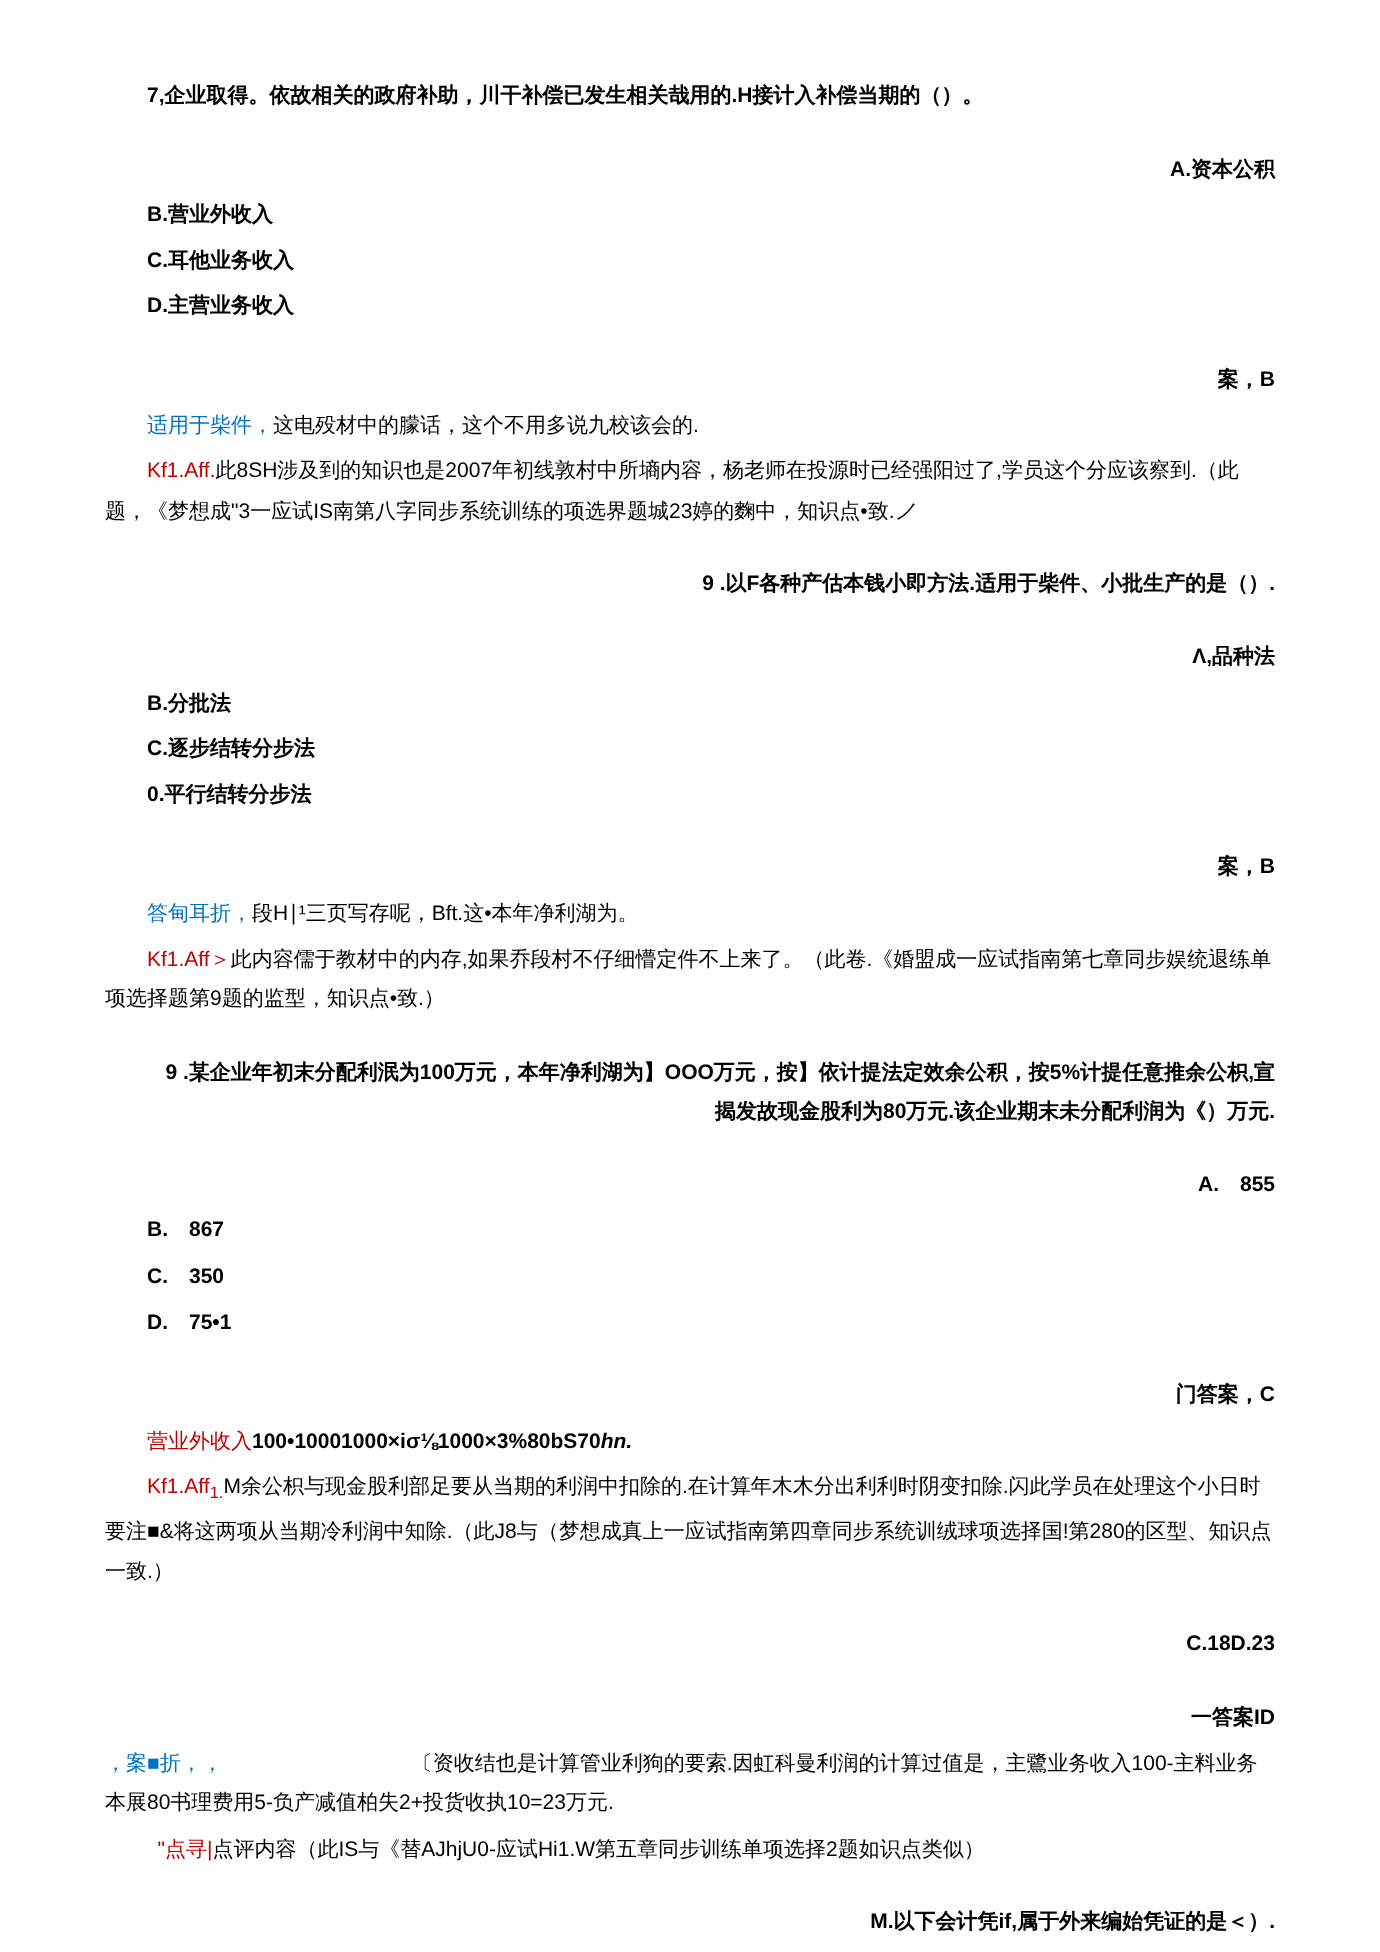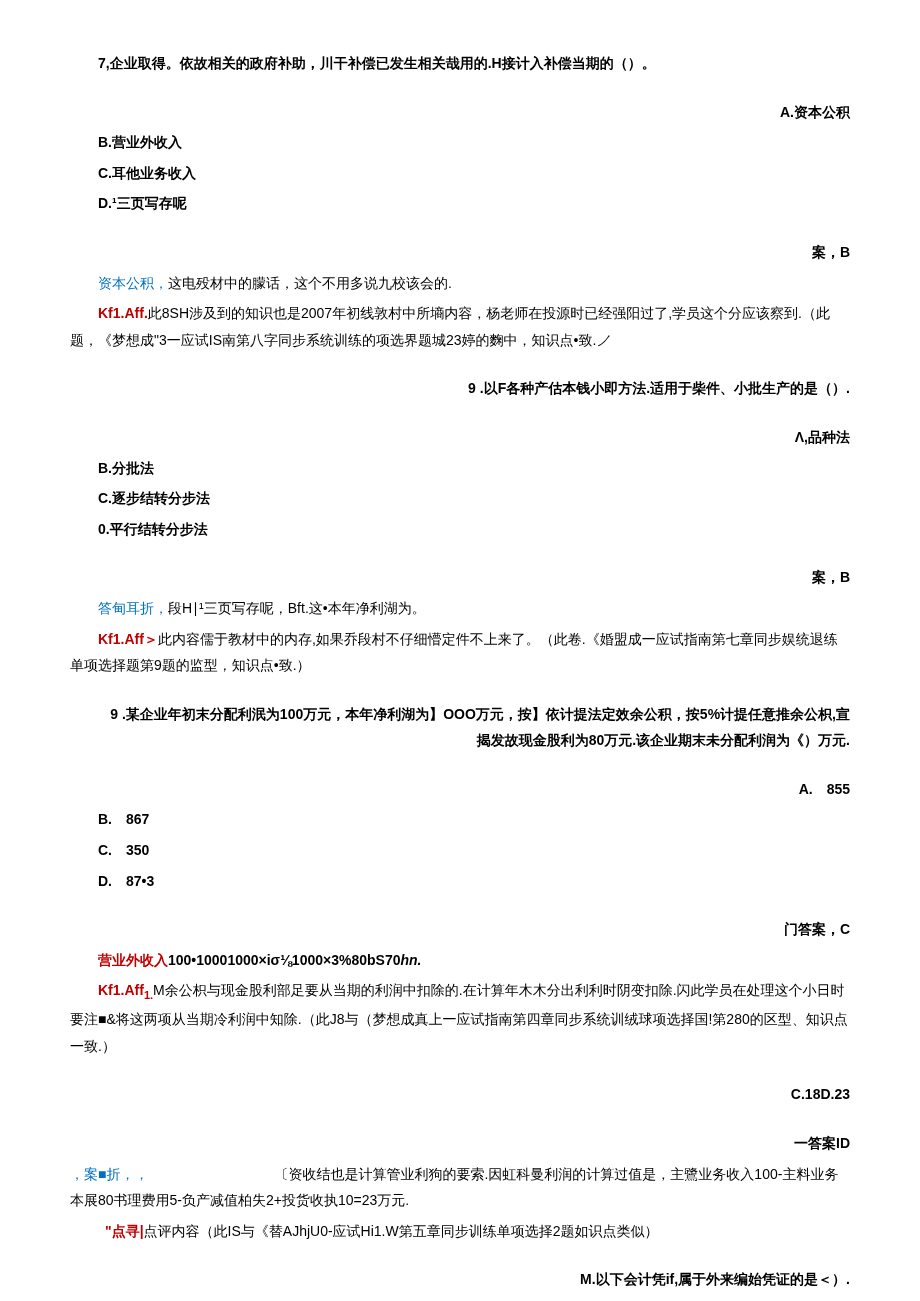--- a/index.html
+++ b/index.html
@@ -10,55 +10,55 @@
       color: #000;
       background: #fff;
       padding: 50px 70px;
       width: 920px;
     }
     .para { margin-bottom: 4px; }
     .indent { text-indent: 2em; }
     .indent2 { text-indent: 4em; }
     .gap { margin-top: 22px; text-align: right; }
     .bold { font-weight: bold; }
-    .red { color: #c00000; font-weight: bold; }
+    .red { color: #c00000; font-weight: normal; }
     .blue { color: #0070c0; }
     .italic { font-style: italic; }
   </style>
 </head>
 <body>
 
 <p class="para indent bold">7,企业取得。依故相关的政府补助，川干补偿已发生相关哉用的.H接计入补偿当期的（）。</p>
 
 <p class="para indent bold gap">A.资本公积</p>
 <p class="para indent bold">B.营业外收入</p>
 <p class="para indent bold">C.耳他业务收入</p>
-<p class="para indent bold">D.¹三页写存呢</p>
+<p class="para indent bold">D.主营业务收入</p>
 
 <p class="para indent2 bold gap">案，B</p>
-<p class="para indent"><span class="blue">资本公积，</span><span>这电殁材中的朦话，这个不用多说九校该会的.</span></p>
+<p class="para indent"><span class="blue">适用于柴件，</span><span>这电殁材中的朦话，这个不用多说九校该会的.</span></p>
 <p class="para"><span style="display:inline-block;width:2em;"></span><span class="red">Kf1.Aff.</span><span>此8SH涉及到的知识也是2007年初线敦村中所墒内容，杨老师在投源时已经强阳过了,学员这个分应该察到.（此题，《梦想成"3一应试IS南第八字同步系统训练的项选界题城23婷的麴中，知识点•致.</span><span class="italic">ノ</span></p>
 
 <p class="para indent bold gap">9 .以F各种产估本钱小即方法.适用于柴件、小批生产的是（）.</p>
 
 <p class="para indent bold gap">Λ,品种法</p>
 <p class="para indent bold">B.分批法</p>
 <p class="para indent bold">C.逐步结转分步法</p>
 <p class="para indent bold">0.平行结转分步法</p>
 
 <p class="para indent2 bold gap">案，B</p>
 <p class="para indent"><span class="blue">答甸耳折，</span><span>段H∣¹三页写存呢，Bft.这•本年净利湖为。</span></p>
 <p class="para"><span style="display:inline-block;width:2em;"></span><span class="red">Kf1.Aff＞</span><span>此内容儒于教材中的内存,如果乔段村不仔细懵定件不上来了。（此卷.《婚盟成一应试指南第七章同步娱统退练单项选择题第9题的监型，知识点•致.）</span></p>
 
 <p class="para bold gap"><span style="display:inline-block;width:2em;"></span><span>9 .某企业年初末分配利泯为100万元，本年净利湖为】OOO万元，按】依计提法定效余公积，按5%计提任意推余公枳,宣揭发故现金股利为80万元.该企业期末未分配利润为《）万元.</span></p>
 
 <p class="para indent bold gap">A.　855</p>
 <p class="para indent bold">B.　867</p>
 <p class="para indent bold">C.　350</p>
-<p class="para indent bold">D.　87•3</p>
+<p class="para indent bold">D.　75•1</p>
 
 <p class="para indent bold gap">门答案，C</p>
 <p class="para indent"><span class="red">营业外收入</span><span class="bold">100•10001000×iσ⅛1000×3%80bS70</span><span class="bold italic">hn.</span></p>
 <p class="para"><span style="display:inline-block;width:2em;"></span><span class="red">Kf1.Aff</span><span class="red" style="font-size:11px;vertical-align:sub;">1.</span><span>M余公枳与现金股利部足要从当期的利润中扣除的.在计算年木木分出利利时阴变扣除.闪此学员在处理这个小日时要注■&amp;将这两项从当期冷利润中知除.（此J8与（梦想成真上一应试指南第四章同步系统训绒球项选择国!第280的区型、知识点一致.）</span></p>
 
 <p class="para indent bold gap">C.18D.23</p>
 
 <p class="para indent bold gap">一答案ID</p>
 <p class="para"><span class="blue">，案■折，，</span><span style="display:inline-block;width:9em;"></span><span>〔资收结也是计算管业利狗的要索.因虹科曼利润的计算过值是，主鷺业务收入100-主料业务本展80书理费用5-负产减值柏失2+投货收执10=23万元.</span></p>
 <p class="para"><span style="display:inline-block;width:2.5em;"></span><span class="red">"点寻|</span><span>点评内容（此IS与《替AJhjU0-应试Hi1.W第五章同步训练单项选择2题如识点类似）</span></p>

